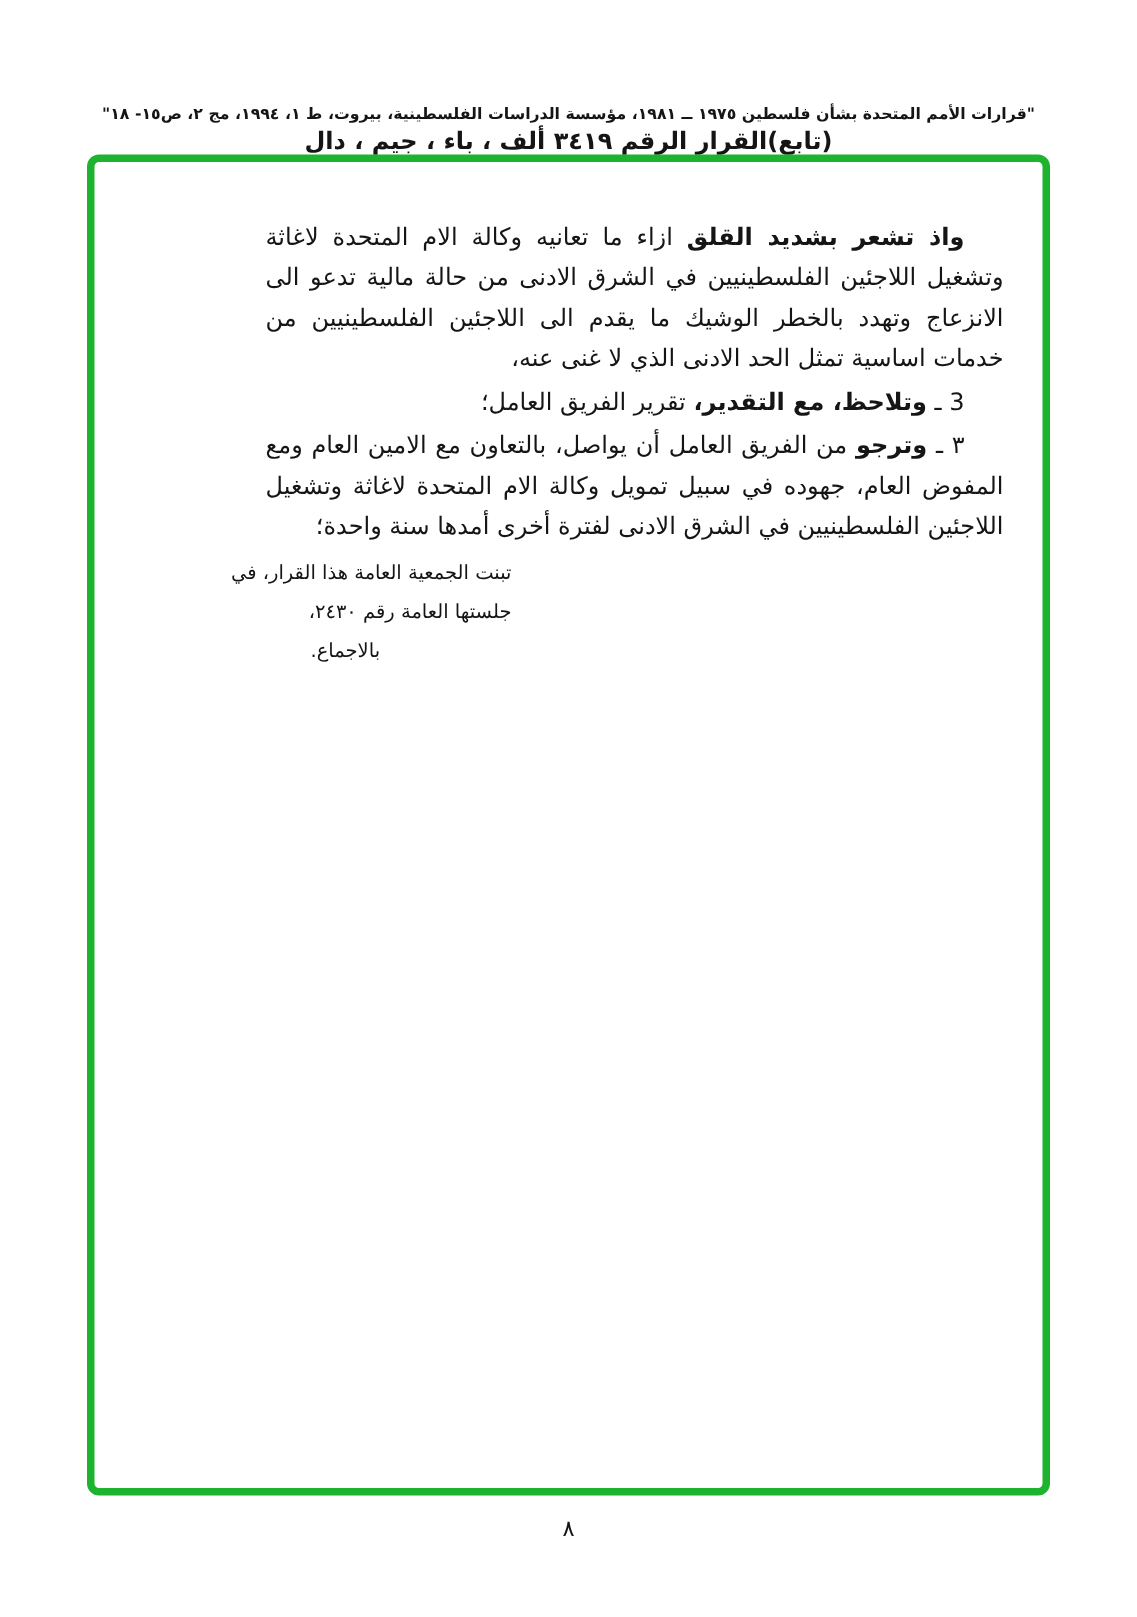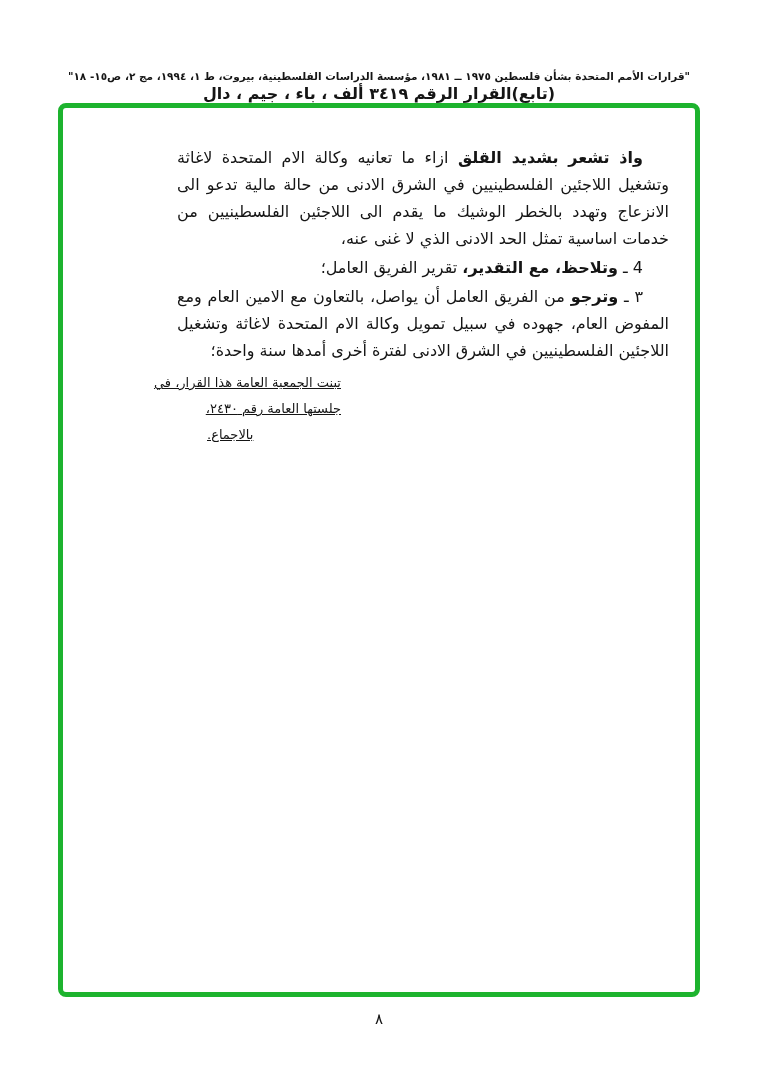--- a/index.html
+++ b/index.html
@@ -64,21 +64,20 @@
   }
   .lead {
     font-weight: bold;
   }
   .closing {
     margin: 6px 328px 0 0;
     font-size: 13px;
     line-height: 26px;
     text-align: right;
     white-space: nowrap;
-    text-decoration: underline;
   }
   .closing .line3 {
     padding-left: 30px;
     text-align: left;
     white-space: nowrap;
   }
   .page-number {
     position: absolute;
     top: 1010px;
     left: 0;
@@ -95,21 +94,21 @@
 
 <div class="header-source">"قرارات الأمم المتحدة بشأن فلسطين ١٩٧٥ ــ ١٩٨١، مؤسسة الدراسات الفلسطينية، بيروت، ط ١، ١٩٩٤، مج ٢، ص١٥- ١٨"</div>
 
 <div class="green-box">
   <div class="text-col">
 
     <p><span class="lead">واذ تشعر بشديد القلق</span> <span>ازاء ما تعانيه وكالة الام المتحدة لاغاثة وتشغيل اللاجئين الفلسطينيين في الشرق الادنى من حالة مالية تدعو الى الانزعاج وتهدد بالخطر الوشيك ما يقدم الى اللاجئين الفلسطينيين من خدمات اساسية تمثل الحد الادنى الذي لا غنى عنه،</span></p>
 
 
 
-    <p><span>4 ـ</span> <span class="lead">وتلاحظ، مع التقدير،</span> <span>تقرير الفريق العامل؛</span></p>
+    <p><span>3 ـ</span> <span class="lead">وتلاحظ، مع التقدير،</span> <span>تقرير الفريق العامل؛</span></p>
 
     <p><span>٣ ـ</span> <span class="lead">وترجو</span> <span>من الفريق العامل أن يواصل، بالتعاون مع الامين العام ومع المفوض العام، جهوده في سبيل تمويل وكالة الام المتحدة لاغاثة وتشغيل اللاجئين الفلسطينيين في الشرق الادنى لفترة أخرى أمدها سنة واحدة؛</span></p>
 
 
     <div class="closing">
       <div>تبنت الجمعية العامة هذا القرار، في</div>
       <div>جلستها العامة رقم ٢٤٣٠،</div>
       <div class="line3">بالاجماع.</div>
     </div>
 

